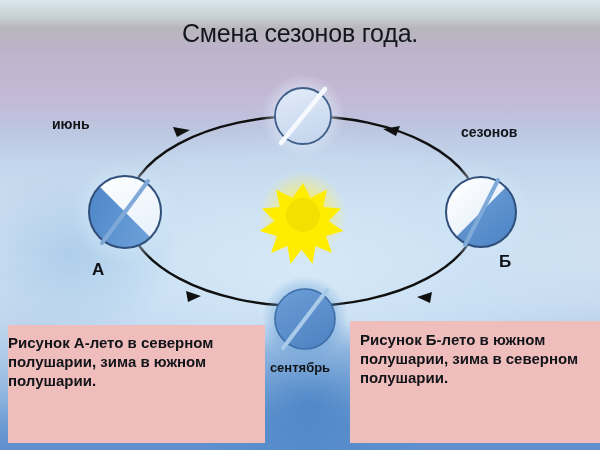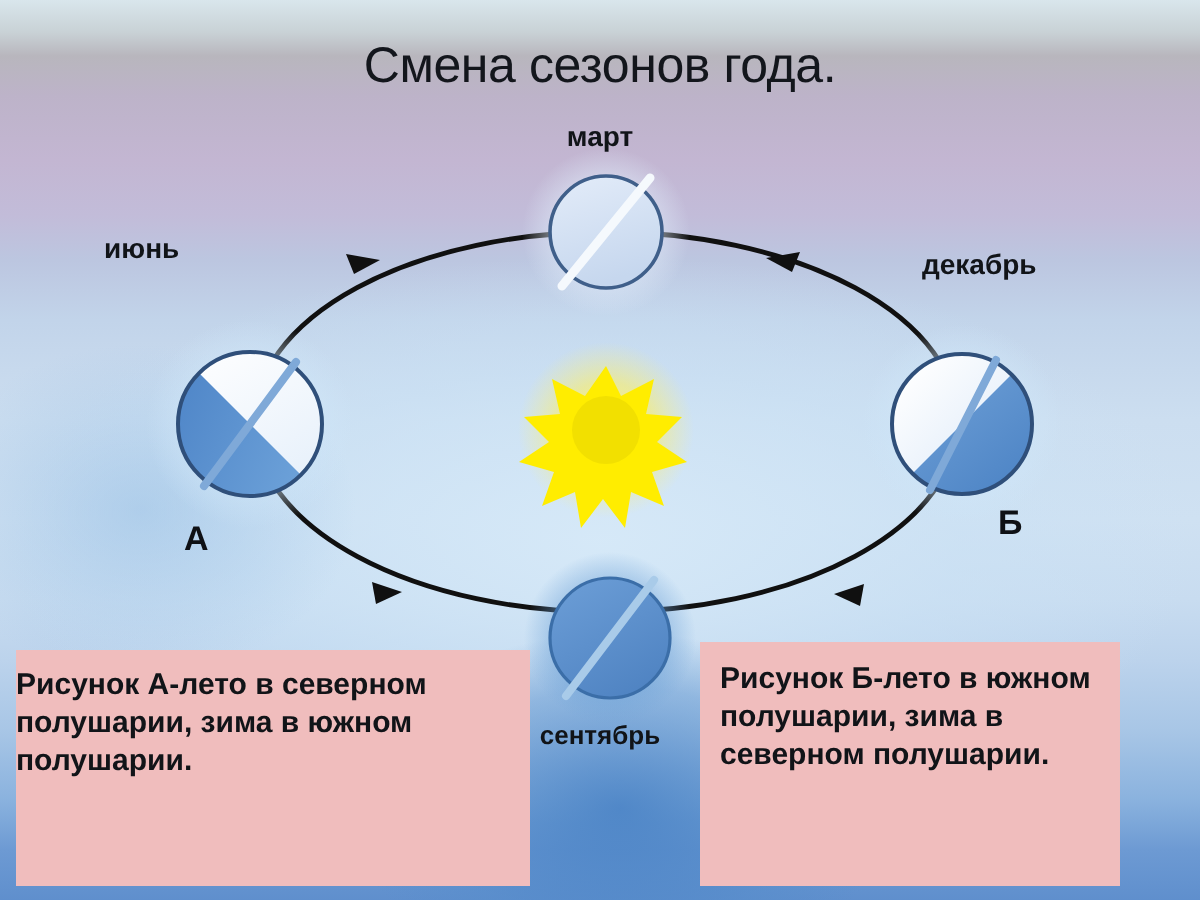--- a/index.html
+++ b/index.html
@@ -75,21 +75,21 @@
   .cap{
     position:absolute;background:#f0bdbd;
     font-weight:bold;color:#111418;
     line-height:1.28;
   }
   .cap-left{
     left:8px;top:325px;width:257px;height:118px;
     padding:8px 8px 0 0;box-sizing:border-box;font-size:15px;
   }
   .cap-right{
-    left:350px;top:321px;width:210px;height:122px;
+    left:350px;top:321px;width:250px;height:122px;
     padding:9px 6px 0 10px;box-sizing:border-box;font-size:15px;
   }
 </style>
 </head>
 <body>
 
 <div id="stage">
 
   <div class="bg-base"></div>
   <div class="bg-blue-bloom"></div>
@@ -193,24 +193,23 @@
       <line x1="465" y1="245" x2="498" y2="180" stroke="#7fa9d8" stroke-width="4" stroke-linecap="round"></line>
     </g>
 
     <g>
       <circle cx="305" cy="319" r="43" fill="url(#haloSept)"></circle>
       <circle cx="305" cy="319" r="30" fill="url(#gSept)" stroke="#3b6ea8" stroke-width="1.6"></circle>
       <line x1="283" y1="348" x2="327" y2="290" stroke="#a9cbe9" stroke-width="4" stroke-linecap="round"></line>
     </g>
   </svg>
 
-  <div class="mlabel m-mart">март</div>
   <div class="mlabel m-iyun">июнь</div>
   <div class="mlabel m-sent">сентябрь</div>
-  <div class="mlabel m-dek">декабрь</div>
+  <div class="mlabel m-dek">сезонов</div>
 
   <div class="pletter p-a">А</div>
   <div class="pletter p-b">Б</div>
 
   <div class="cap cap-left">Рисунок А-лето в северном полушарии, зима в южном полушарии.</div>
   <div class="cap cap-right">Рисунок Б-лето в южном полушарии, зима в северном полушарии.</div>
 
 </div>
 
 </body></html>

